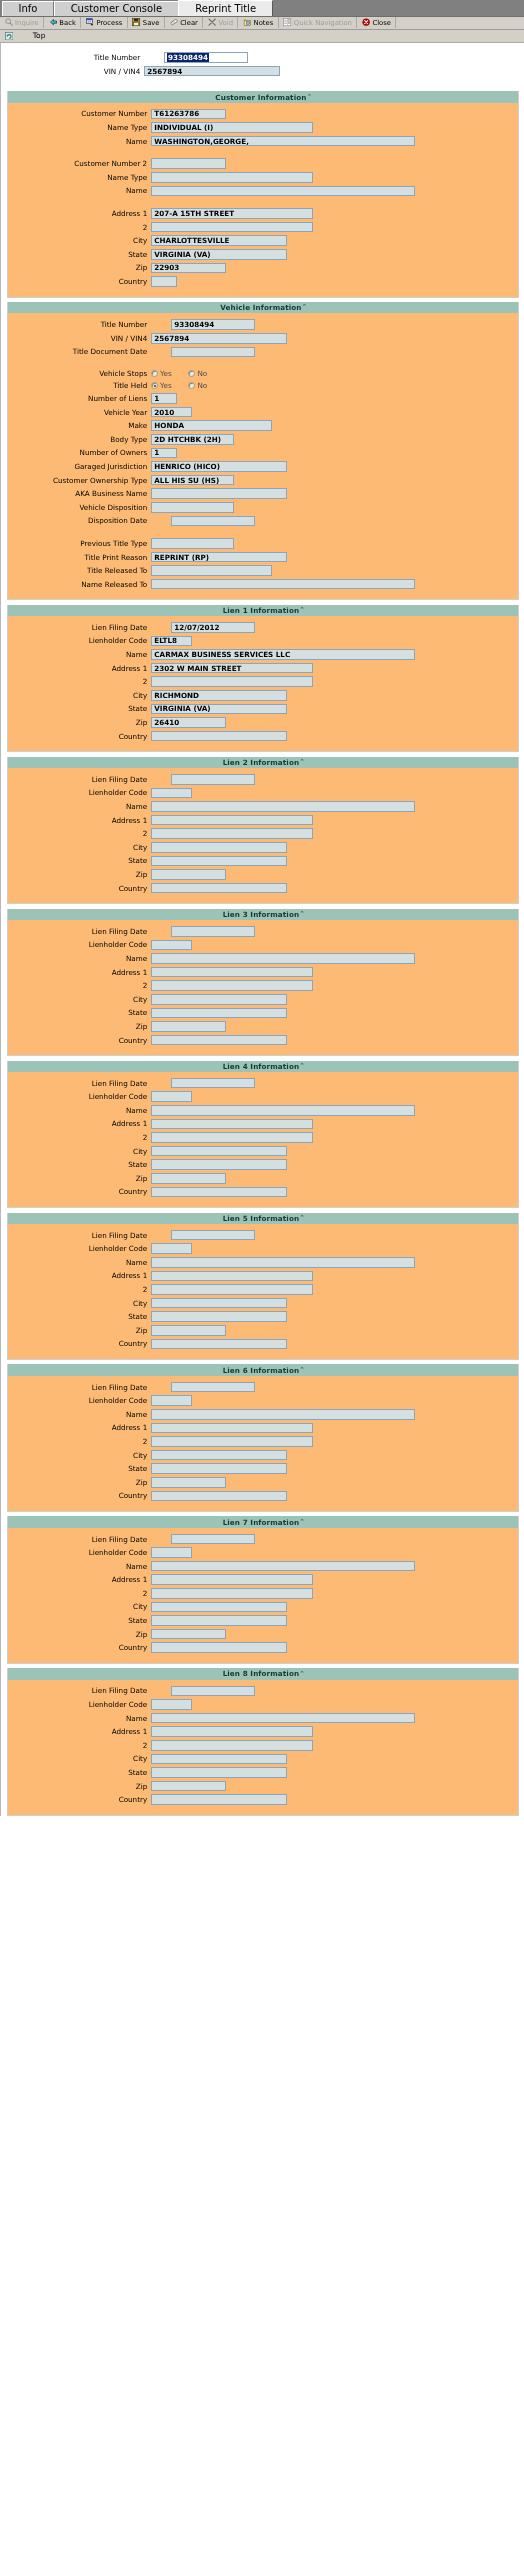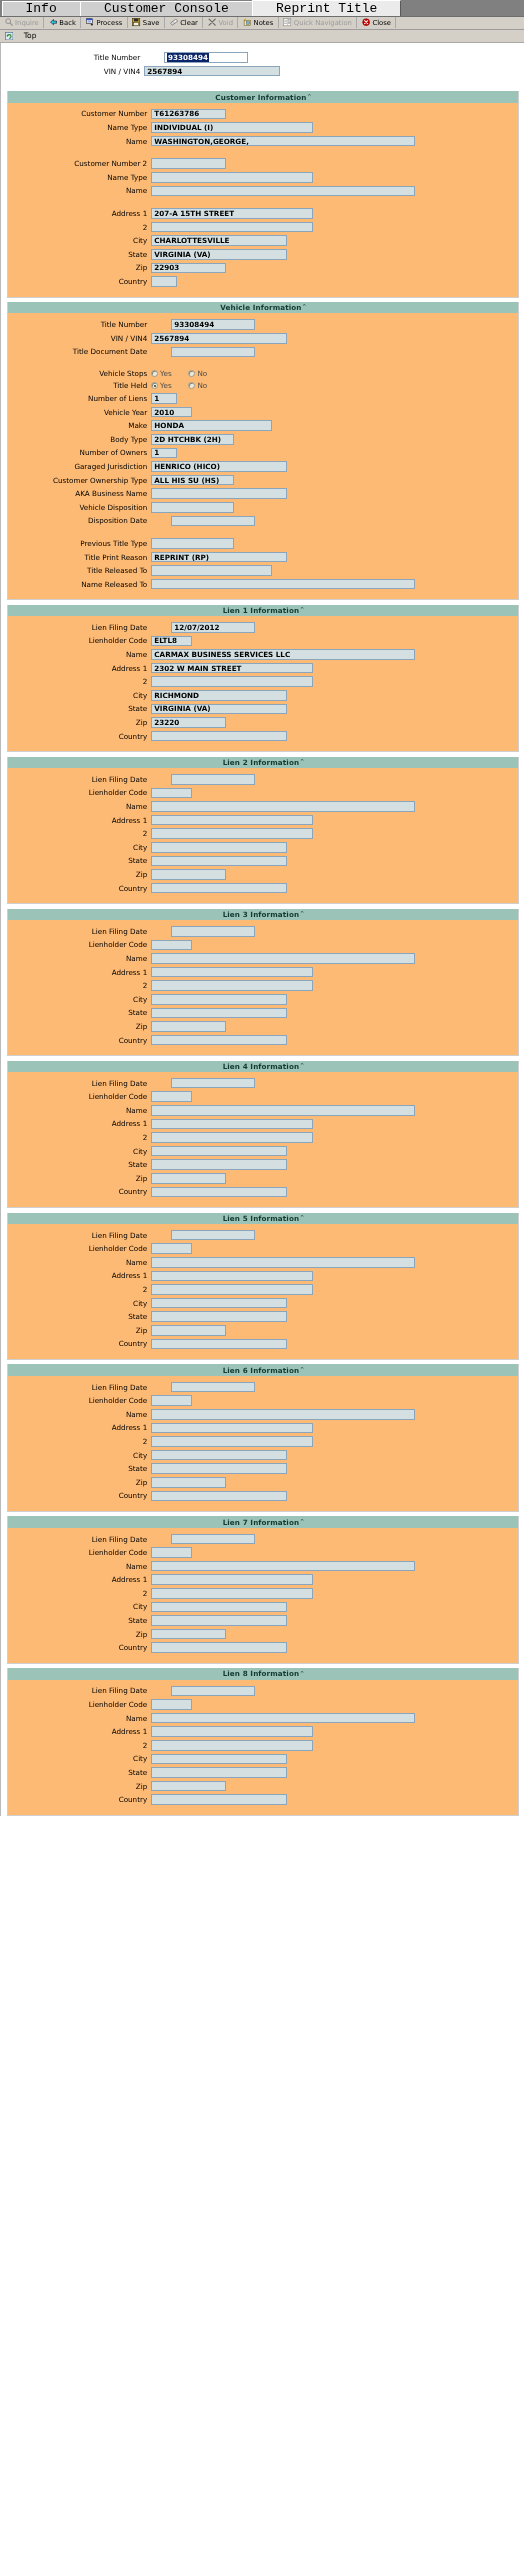--- a/index.html
+++ b/index.html
@@ -19,30 +19,29 @@
     height: 16.6px;
     background: #808080;
     display: flex;
     align-items: flex-end;
     padding-left: 1.5px;
     border-bottom: 0.8px solid #6e6e6e;
   }
   .tab {
     height: 14.3px;
     line-height: 14.3px;
-    padding: 0 23px;
-    font-size: 13px;
+    padding: 0 16px;
+    font-size: 10px;
     color: #000;
     background: #cfcfcf;
     border: 0.8px solid #ffffff;
     border-right: 0.8px solid #7a7a7a;
     border-bottom: none;
     margin-right: -0.8px;
     white-space: nowrap;
-    font-family: Liberation Mono, monospace;
   }
   .tab.active {
     background: #ebebeb;
     height: 16px;
     line-height: 16px;
     font-weight: normal;
     position: relative;
     z-index: 2;
     border-right: 0.8px solid #5a5a5a;
   }
@@ -71,21 +70,21 @@
 
   
   .ic svg { display:block; }
 
   
   .topbar {
     height: 13.6px;
     background: #d4d0c8;
     display: flex;
     align-items: center;
-    gap: 11px;
+    gap: 20px;
     padding-left: 4.5px;
     border-bottom: 0.8px solid #a9a9a9;
   }
   .topbar .label { font-size: 7.5px; color: #000; }
 
   
   .page {
     background: #ffffff;
     padding: 0;
     border-left: 0.8px solid #b9b9b9;
@@ -514,21 +513,21 @@
           <div class="frow">
             <span class="flabel">City</span>
             <span class="fin w-xxl">RICHMOND</span>
           </div>
           <div class="frow">
             <span class="flabel">State</span>
             <span class="fin w-xxl">VIRGINIA (VA)</span>
           </div>
           <div class="frow">
             <span class="flabel">Zip</span>
-            <span class="fin w-m">23220</span>
+            <span class="fin w-m">26410</span>
           </div>
           <div class="frow">
             <span class="flabel">Country</span>
             <span class="fin w-xxl"></span>
           </div>
         </div>
       </div>
       <div class="panel">
         <div class="panel-head">
           <span class="panel-title">Lien 2 Information</span>

